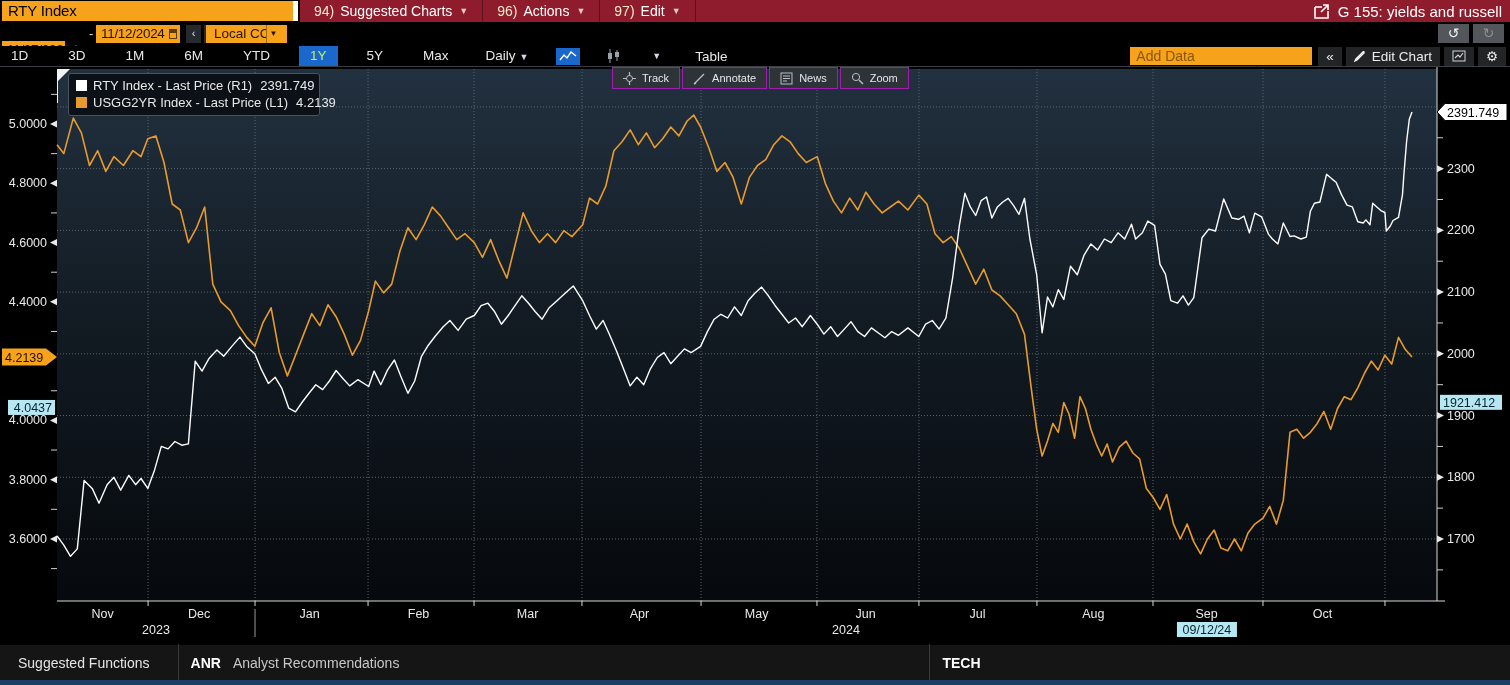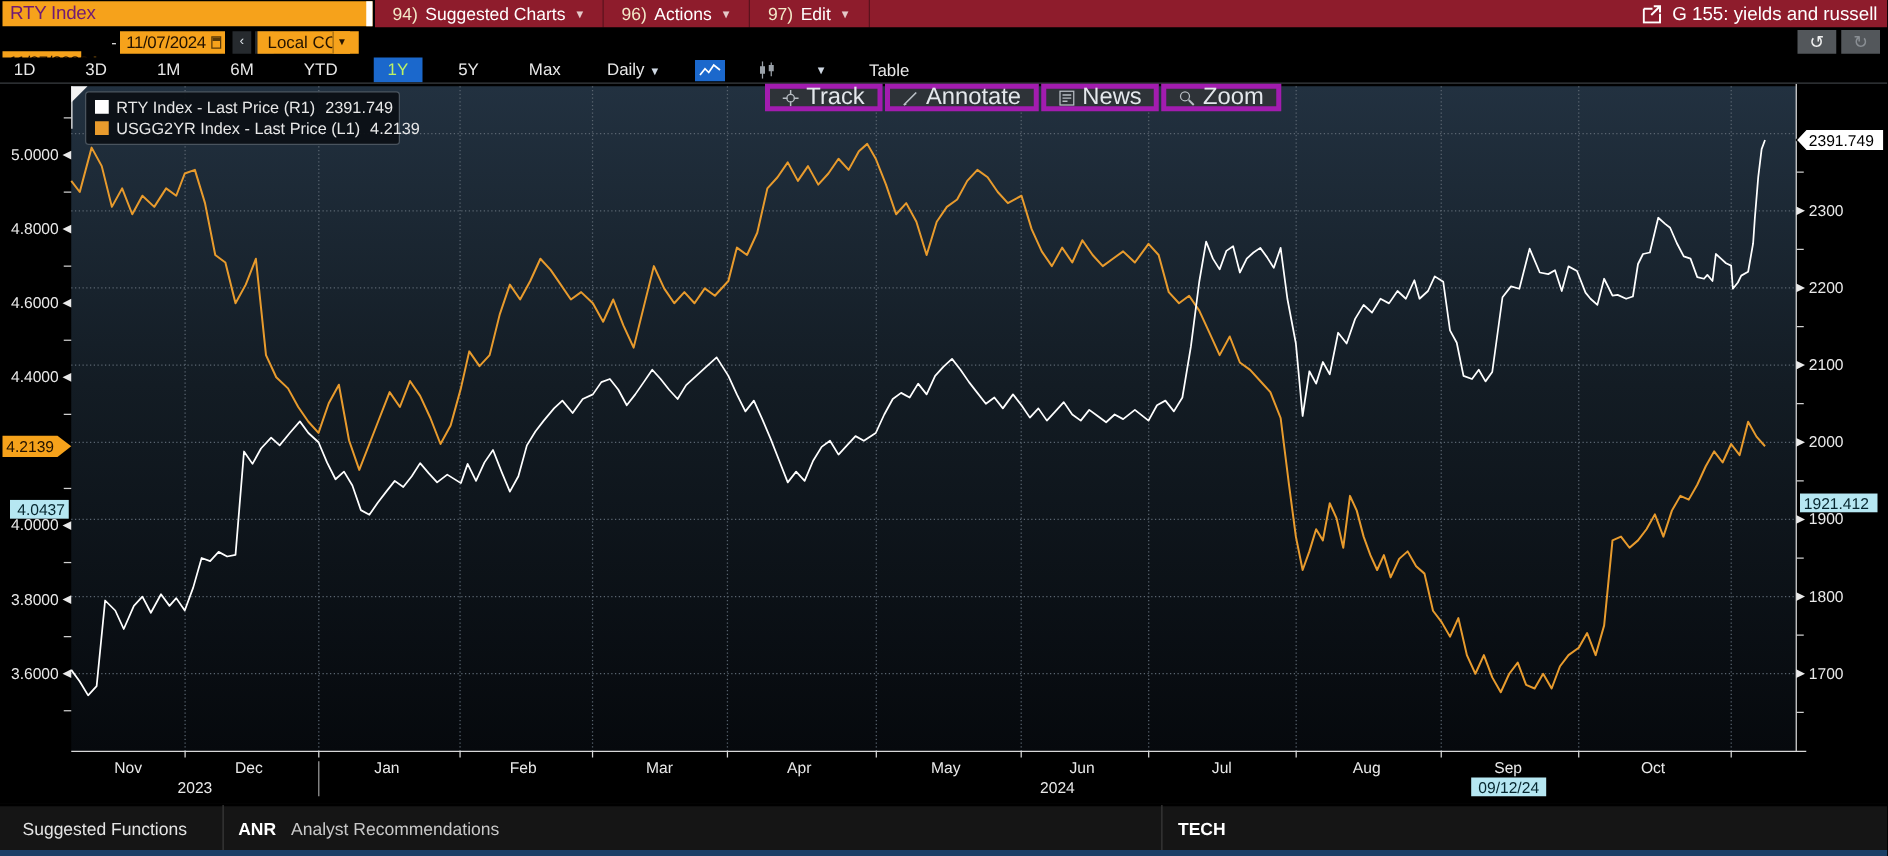--- a/index.html
+++ b/index.html
@@ -2,21 +2,21 @@
 <html><head>
 <meta charset="utf-8">
 <style>
   html,body{margin:0;padding:0;background:#000;}
   *{box-sizing:border-box;}
   .screen{position:relative;width:1510px;height:685px;background:#000;overflow:hidden;
           font-family:"Liberation Sans",sans-serif;color:#e8e8e8;}
   
   .row1{position:absolute;left:0;top:0;width:1510px;height:22px;background:#000;}
   .sec-field{position:absolute;left:2px;top:1px;width:296px;height:20px;background:#f6a21b;
-             color:#701a75;font-size:15px;line-height:20px;padding-left:6px;letter-spacing:-0.2px;}
+             color:#000000;font-size:15px;line-height:20px;padding-left:6px;letter-spacing:-0.2px;}
   .sec-caret{position:absolute;right:0;top:0;width:5px;height:20px;background:#fff;}
   .redbar{position:absolute;left:300px;top:0;width:1210px;height:22px;background:#8e1c2c;
           display:flex;}
   .menu-item{height:22px;display:flex;align-items:center;padding:0 14px;border-right:1px solid rgba(0,0,0,.35);
              font-size:14px;color:#fff;cursor:default;}
   .menu-item .num{margin-right:6px;color:#f3e9c9;}
   .menu-item .arr{margin-left:7px;font-size:9px;color:#e5c9c9;}
   .gtitle{margin-left:auto;display:flex;align-items:center;font-size:15px;color:#fff;padding-right:8px;}
   .export-ic{width:15px;height:15px;margin-right:9px;position:relative;}
   
@@ -48,21 +48,21 @@
   .right-tools{margin-left:auto;display:flex;align-items:center;height:20px;}
   .add-data{width:182px;height:18px;background:#f6a21b;color:#8a5608;font-size:14px;line-height:18px;
             padding-left:6px;margin-right:6px;}
   .tool-btn{height:19px;background:#222426;color:#ececec;font-size:13.5px;display:flex;align-items:center;
             padding:0 8px;margin-right:4px;}
   
   .chart-wrap{position:absolute;left:0;top:66px;width:1510px;height:574px;background:#000;border-top:1px solid #3a3e42;}
   svg text{font-family:"Liberation Sans",sans-serif;}
   
   .ov-btns{position:absolute;left:612px;top:0px;display:flex;}
-  .ov-btn{height:22px;background:#2e3338;border:4px solid #a21caf;color:#e4e8ec;font-size:19px;
+  .ov-btn{height:22px;background:#2e3338;border:1px solid #a21caf;color:#e4e8ec;font-size:11px;
           display:flex;align-items:center;padding:0 10px;margin-right:2px;}
   .ov-btn .ic{margin-right:6px;display:flex;align-items:center;}
   
   .legend{position:absolute;left:68px;top:6px;width:252px;background:rgba(12,16,21,.95);
           border:1px solid #4a545e;border-radius:3px;padding:3px 7px 4px 7px;font-size:13px;}
   .leg-row{display:flex;align-items:center;height:17px;white-space:nowrap;}
   .leg-sw{width:11px;height:11px;margin-right:6px;flex:none;}
   .leg-val{margin-left:auto;padding-left:8px;}
   
   .footer{position:absolute;left:0;top:643px;width:1510px;height:37px;background:#151515;
@@ -111,21 +111,21 @@
     </div>
   </div>
 
   <div class="row2">
     <div class="date-box" style="left:2px;width:63px;margin-top:16px;">
       <span>11/07/2023</span>
       <span class="cal-ic"></span>
     </div>
     <div class="dash">-</div>
     <div class="date-box" style="left:96px;width:84px;">
-      <span>11/07/2024</span>
+      <span>11/12/2024</span>
       <span class="cal-ic"></span>
     </div>
     <div class="nav-btn" style="left:186px;"><span>‹</span></div>
     <div class="nav-btn" style="left:204px;"><span>›</span></div>
     <div class="ccy-box"><span>Local CCY</span></div>
     <div class="ccy-dd">▼</div>
     <div class="undo-wrap">
       <div class="ur-btn"><span>↺</span></div>
       <div class="ur-btn dim"><span>↻</span></div>
     </div>
@@ -152,20 +152,39 @@
     <div class="icon-btn">
       <svg width="16" height="14" viewBox="0 0 16 14">
           <line x1="4" y1="0" x2="4" y2="14" stroke="#9aa1a8" stroke-width="1"></line>
           <rect x="2" y="4" width="4" height="6" fill="#9aa1a8"></rect>
           <line x1="11" y1="1" x2="11" y2="12" stroke="#9aa1a8" stroke-width="1"></line>
           <rect x="9" y="3" width="4" height="5" fill="#9aa1a8"></rect>
         </svg>
     </div>
     <div class="mini-arr">▼</div>
     <div class="table-btn">Table</div>
+    <div class="right-tools">
+      <div class="add-data">Add Data</div>
+      <div class="tool-btn">«</div>
+      <div class="tool-btn">
+        <svg width="12" height="12" viewBox="0 0 12 12" style="margin-right:6px">
+            <path d="M1 11 L3 10 L10 3 L9 2 L2 9 Z M9.5 1.5 L10.5 2.5" stroke="#fff" stroke-width="1.3" fill="none"></path>
+          </svg>
+        <span>Edit Chart</span>
+      </div>
+      <div class="tool-btn">
+        <svg width="14" height="12" viewBox="0 0 14 12">
+            <rect x="1" y="1" width="12" height="10" stroke="#cfd4d9" fill="none"></rect>
+            <path d="M3 8 L6 5 L8 7 L11 3" stroke="#cfd4d9" stroke-width="1.2" fill="none"></path>
+          </svg>
+      </div>
+      <div class="tool-btn">
+          <span>⚙</span>
+        </div>
+    </div>
   </div>
 
   <div class="chart-wrap">
     <svg id="chart-svg" width="1510" height="574">
         <defs>
           <linearGradient id="bgG" x1="0" y1="0" x2="0" y2="1">
             <stop offset="0" stop-color="#223140"></stop>
             <stop offset="0.45" stop-color="#131c24"></stop>
             <stop offset="1" stop-color="#06090d"></stop>
           </linearGradient>

